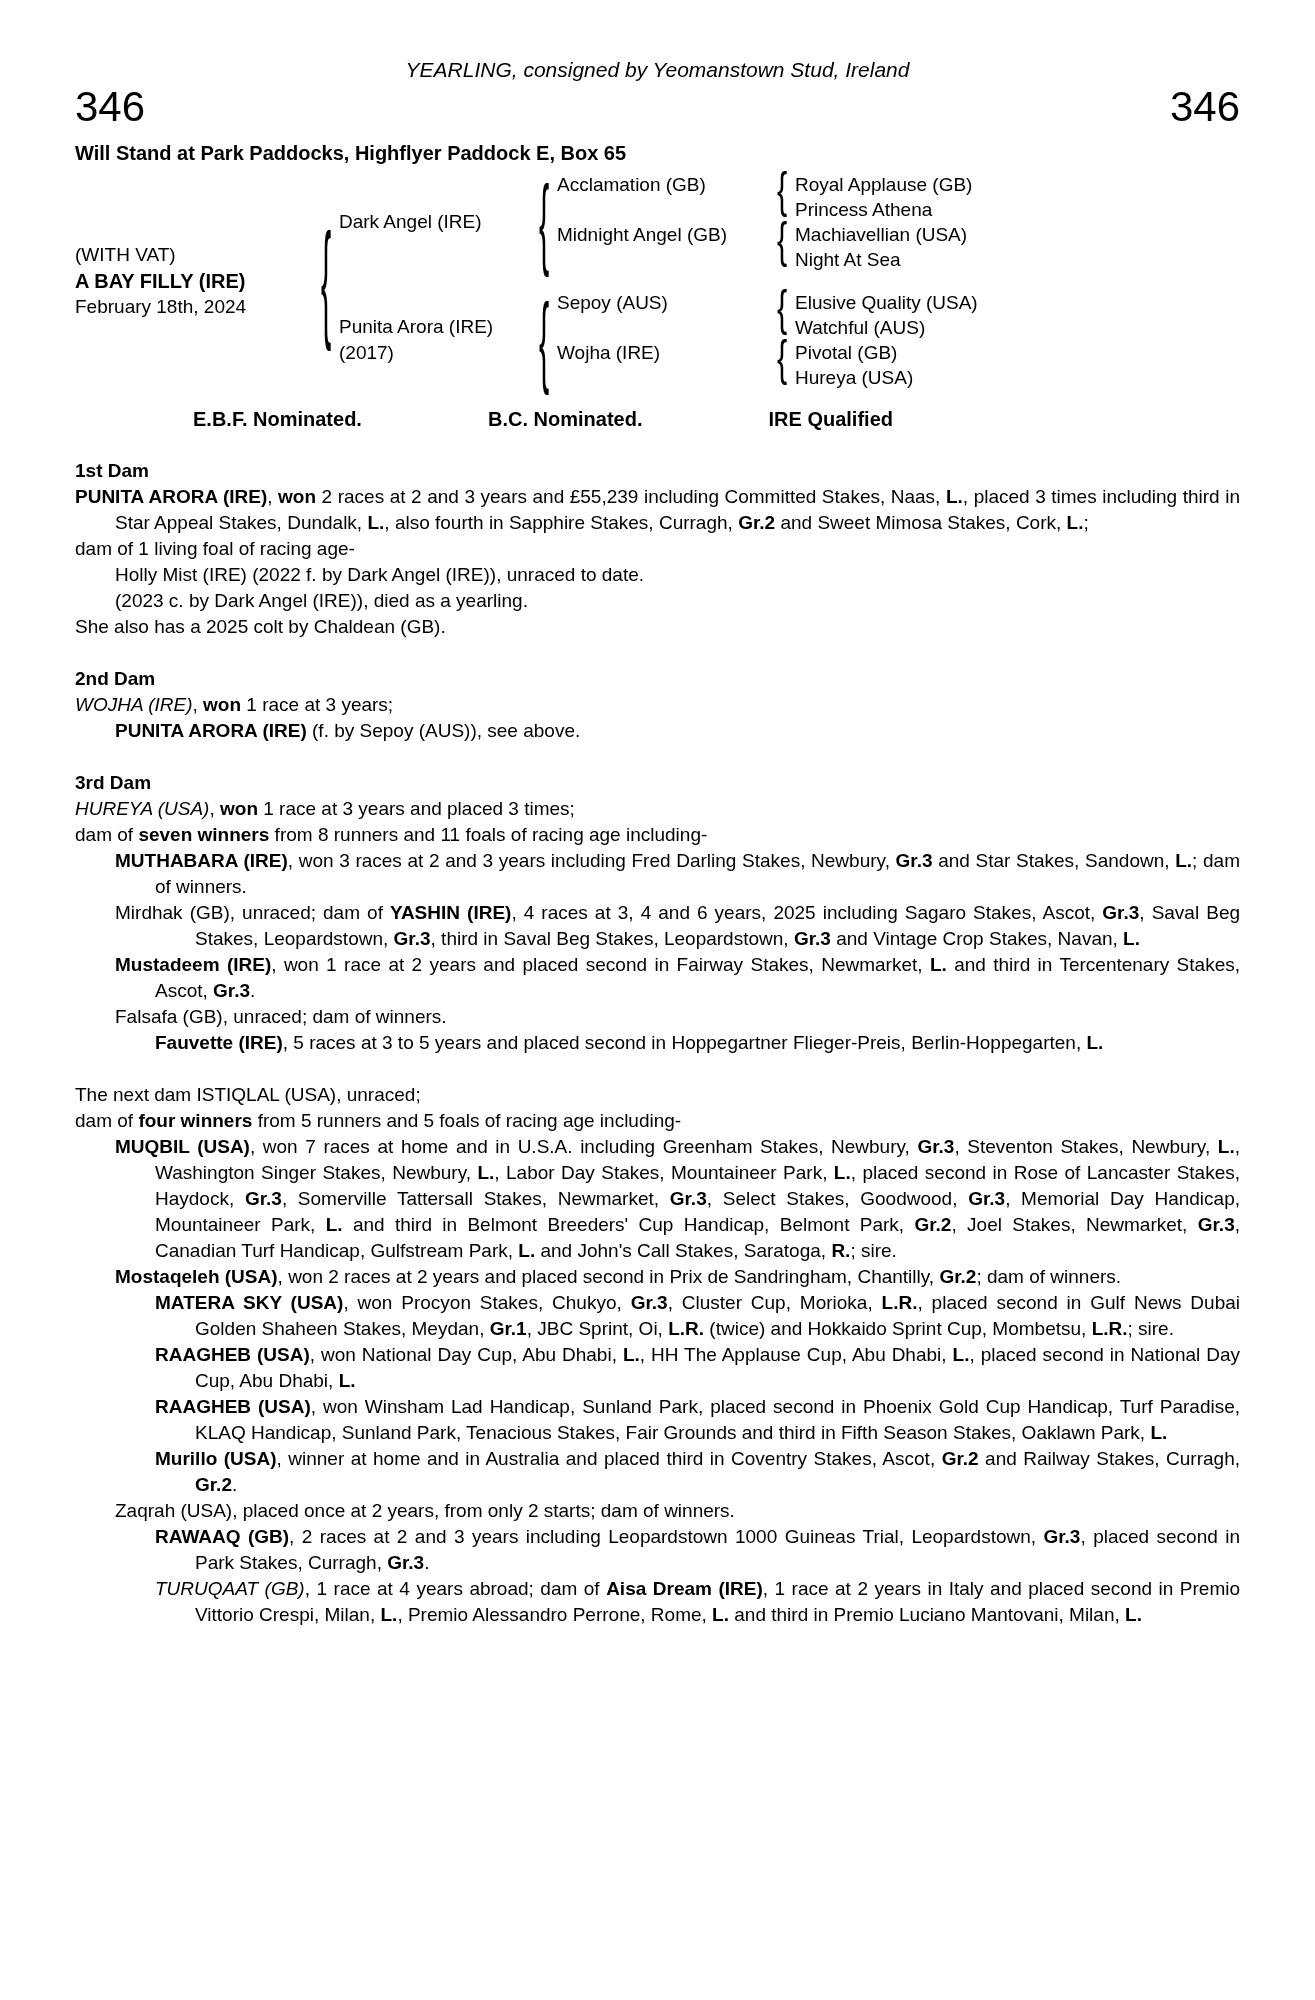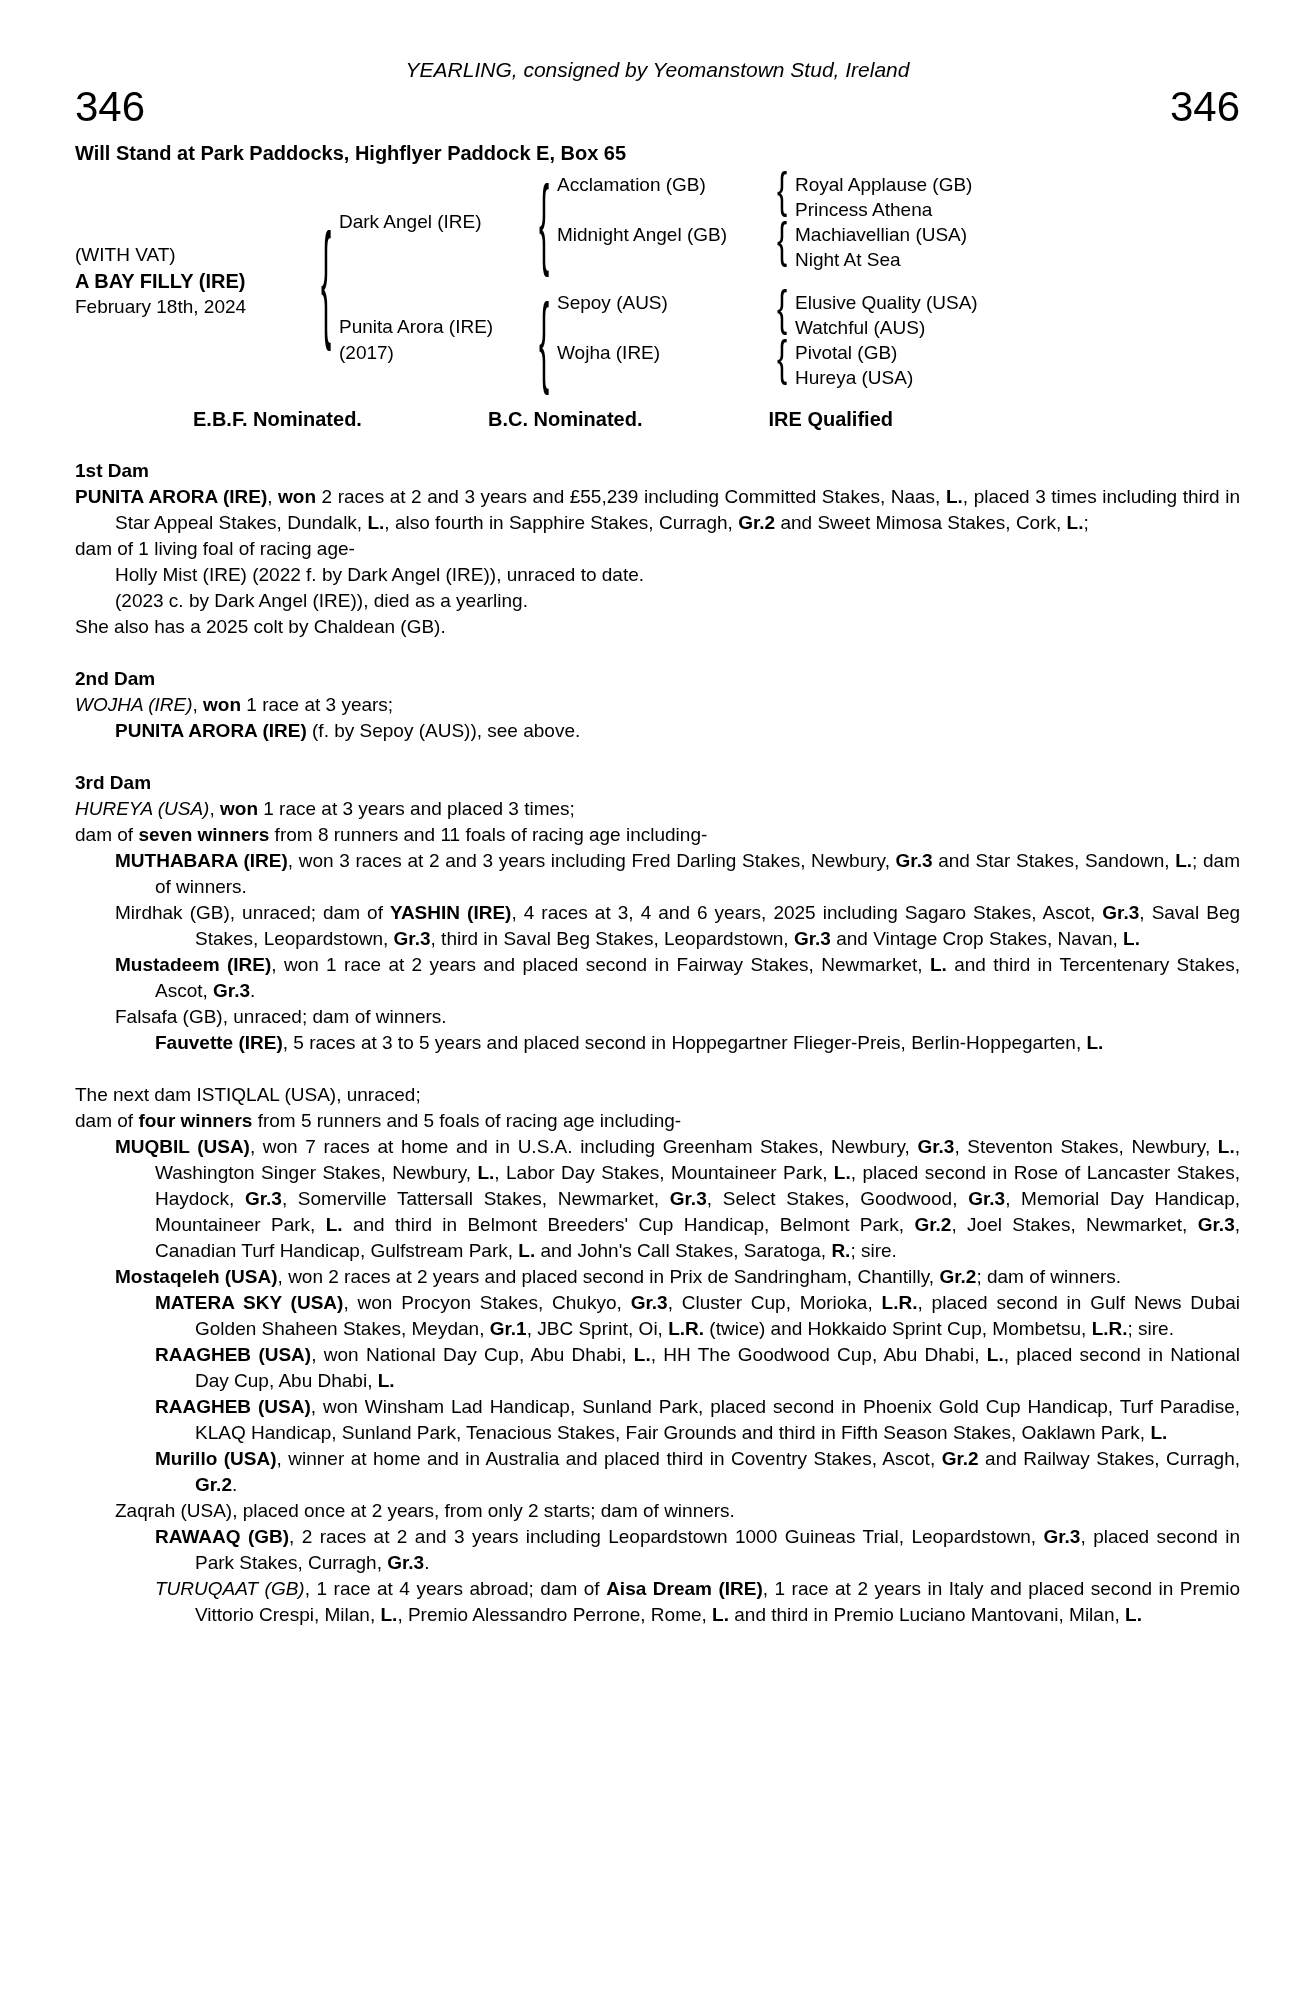--- a/index.html
+++ b/index.html
@@ -165,20 +165,20 @@
       <p class="para" style="padding-left: 80px; text-indent: -40px;"><span class="b">Mustadeem (IRE)</span><span>, won 1 race at 2 years and placed second in Fairway Stakes, Newmarket, </span><span class="b">L.</span><span> and third in Tercentenary Stakes, Ascot, </span><span class="b">Gr.3</span><span>.</span></p>
       <p class="para" style="padding-left: 80px; text-indent: -40px;"><span>Falsafa (GB), unraced; dam of winners.</span></p>
       <p class="para" style="padding-left: 120px; text-indent: -40px;"><span class="b">Fauvette (IRE)</span><span>, 5 races at 3 to 5 years and placed second in Hoppegartner Flieger-Preis, Berlin-Hoppegarten, </span><span class="b">L.</span></p>
     </div>
     <div class="section">
       <p class="para" style="padding-left: 40px; text-indent: -40px;"><span>The next dam ISTIQLAL (USA), unraced;</span></p>
       <p class="para" style="padding-left: 40px; text-indent: -40px;"><span>dam of </span><span class="b">four winners</span><span> from 5 runners and 5 foals of racing age including-</span></p>
       <p class="para" style="padding-left: 80px; text-indent: -40px;"><span class="b">MUQBIL (USA)</span><span>, won 7 races at home and in U.S.A. including Greenham Stakes, Newbury, </span><span class="b">Gr.3</span><span>, Steventon Stakes, Newbury, </span><span class="b">L.</span><span>, Washington Singer Stakes, Newbury, </span><span class="b">L.</span><span>, Labor Day Stakes, Mountaineer Park, </span><span class="b">L.</span><span>, placed second in Rose of Lancaster Stakes, Haydock, </span><span class="b">Gr.3</span><span>, Somerville Tattersall Stakes, Newmarket, </span><span class="b">Gr.3</span><span>, Select Stakes, Goodwood, </span><span class="b">Gr.3</span><span>, Memorial Day Handicap, Mountaineer Park, </span><span class="b">L.</span><span> and third in Belmont Breeders' Cup Handicap, Belmont Park, </span><span class="b">Gr.2</span><span>, Joel Stakes, Newmarket, </span><span class="b">Gr.3</span><span>, Canadian Turf Handicap, Gulfstream Park, </span><span class="b">L.</span><span> and John's Call Stakes, Saratoga, </span><span class="b">R.</span><span>; sire.</span></p>
       <p class="para" style="padding-left: 80px; text-indent: -40px;"><span class="b">Mostaqeleh (USA)</span><span>, won 2 races at 2 years and placed second in Prix de Sandringham, Chantilly, </span><span class="b">Gr.2</span><span>; dam of winners.</span></p>
       <p class="para" style="padding-left: 120px; text-indent: -40px;"><span class="b">MATERA SKY (USA)</span><span>, won Procyon Stakes, Chukyo, </span><span class="b">Gr.3</span><span>, Cluster Cup, Morioka, </span><span class="b">L.R.</span><span>, placed second in Gulf News Dubai Golden Shaheen Stakes, Meydan, </span><span class="b">Gr.1</span><span>, JBC Sprint, Oi, </span><span class="b">L.R.</span><span> (twice) and Hokkaido Sprint Cup, Mombetsu, </span><span class="b">L.R.</span><span>; sire.</span></p>
-      <p class="para" style="padding-left: 120px; text-indent: -40px;"><span class="b">RAAGHEB (USA)</span><span>, won National Day Cup, Abu Dhabi, </span><span class="b">L.</span><span>, HH The Goodwood Cup, Abu Dhabi, </span><span class="b">L.</span><span>, placed second in National Day Cup, Abu Dhabi, </span><span class="b">L.</span></p>
+      <p class="para" style="padding-left: 120px; text-indent: -40px;"><span class="b">RAAGHEB (USA)</span><span>, won National Day Cup, Abu Dhabi, </span><span class="b">L.</span><span>, HH The Applause Cup, Abu Dhabi, </span><span class="b">L.</span><span>, placed second in National Day Cup, Abu Dhabi, </span><span class="b">L.</span></p>
       <p class="para" style="padding-left: 120px; text-indent: -40px;"><span class="b">RAAGHEB (USA)</span><span>, won Winsham Lad Handicap, Sunland Park, placed second in Phoenix Gold Cup Handicap, Turf Paradise, KLAQ Handicap, Sunland Park, Tenacious Stakes, Fair Grounds and third in Fifth Season Stakes, Oaklawn Park, </span><span class="b">L.</span></p>
       <p class="para" style="padding-left: 120px; text-indent: -40px;"><span class="b">Murillo (USA)</span><span>, winner at home and in Australia and placed third in Coventry Stakes, Ascot, </span><span class="b">Gr.2</span><span> and Railway Stakes, Curragh, </span><span class="b">Gr.2</span><span>.</span></p>
       <p class="para" style="padding-left: 80px; text-indent: -40px;"><span>Zaqrah (USA), placed once at 2 years, from only 2 starts; dam of winners.</span></p>
       <p class="para" style="padding-left: 120px; text-indent: -40px;"><span class="b">RAWAAQ (GB)</span><span>, 2 races at 2 and 3 years including Leopardstown 1000 Guineas Trial, Leopardstown, </span><span class="b">Gr.3</span><span>, placed second in Park Stakes, Curragh, </span><span class="b">Gr.3</span><span>.</span></p>
       <p class="para" style="padding-left: 120px; text-indent: -40px;"><span class="i">TURUQAAT (GB)</span><span>, 1 race at 4 years abroad; dam of </span><span class="b">Aisa Dream (IRE)</span><span>, 1 race at 2 years in Italy and placed second in Premio Vittorio Crespi, Milan, </span><span class="b">L.</span><span>, Premio Alessandro Perrone, Rome, </span><span class="b">L.</span><span> and third in Premio Luciano Mantovani, Milan, </span><span class="b">L.</span></p>
     </div>
   </div>
 
 </body></html>

